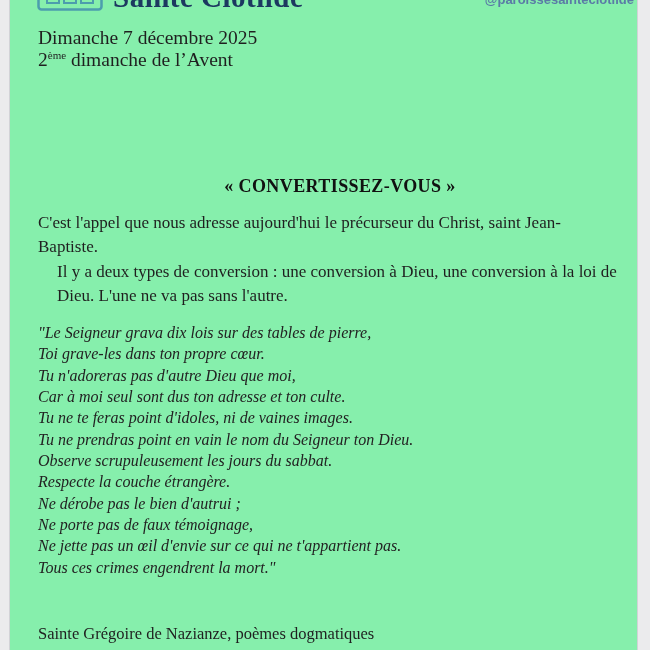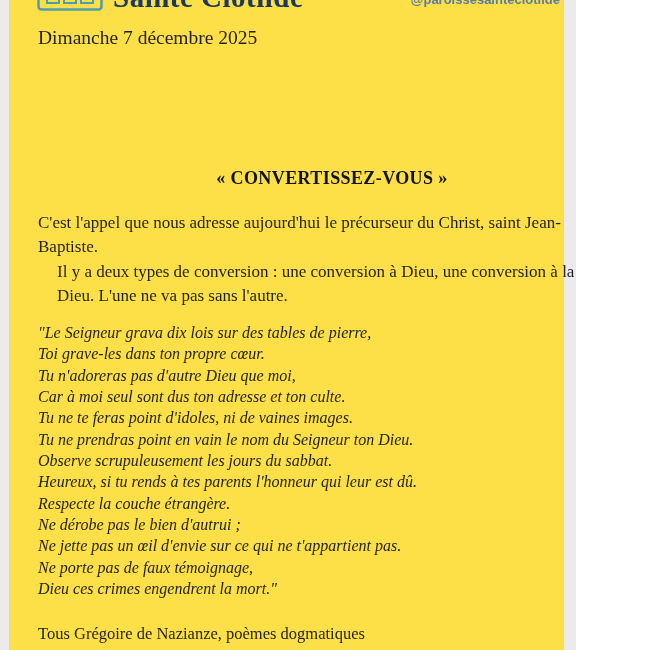--- a/index.html
+++ b/index.html
@@ -1,20 +1,20 @@
 <!DOCTYPE html>
 <html lang="fr"><head>
 <meta charset="utf-8">
 <style>
   html,body{margin:0;padding:0;background:#fff;}
   .canvas{
     position:relative;
-    width:576px;height:650px;
+    width:650px;height:650px;
     overflow:hidden;
-    background:#fde047;
+    background:#86efac;
     font-family:"Liberation Serif","DejaVu Serif",serif;
     color:#1f1f1f;
   }
   .gutter{
     position:absolute;top:0;height:650px;
     background:#ebebed;
   }
   .gutter.left{left:0;width:9px;border-right:1px solid #d2d2d7;}
   .gutter.right{right:0;width:12px;border-left:1px solid #d2d2d7;}
 
@@ -35,21 +35,21 @@
   }
 
   .date-block{
     position:absolute;left:38px;top:27px;
     font-size:19.5px;line-height:22px;
   }
   .date-block sup{font-size:11px;line-height:0;vertical-align:super;}
 
   .title{
     position:absolute;left:38px;top:160px;width:572px;
-    margin:8px;text-align:center;
+    margin:16px;text-align:center;
     font-size:18px;font-weight:bold;letter-spacing:.4px;
     color:#111;
   }
 
   .para{
     position:absolute;left:38px;width:578px;margin:0;
     font-size:17px;line-height:24px;
   }
   .para.p1{top:211px;}
   .para.p2{top:260px;margin-left:19px;}
@@ -77,37 +77,37 @@
     <rect x="1.5" y="1.5" width="63" height="25" rx="3" stroke="#4c9dad" stroke-width="2.5"></rect>
     <rect x="10" y="8" width="12" height="12" stroke="#4c9dad" stroke-width="2"></rect>
     <rect x="27" y="8" width="12" height="12" stroke="#4c9dad" stroke-width="2"></rect>
     <rect x="44" y="8" width="12" height="12" stroke="#4c9dad" stroke-width="2"></rect>
   </svg>
   <div class="brand-name">Sainte Clotilde</div>
   <div class="handle">@paroissesainteclotilde</div>
 
   <div class="date-block">
     <div>Dimanche 7 décembre 2025</div>
+    <div><span>2</span><sup>ème</sup><span> dimanche de l’Avent</span></div>
   </div>
 
   <h1 class="title">« CONVERTISSEZ-VOUS »</h1>
 
   <p class="para p1">C'est l'appel que nous adresse aujourd'hui le précurseur du Christ, saint Jean-Baptiste.</p>
   <p class="para p2">Il y a deux types de conversion : une conversion à Dieu, une conversion à la loi de Dieu. L'une ne va pas sans l'autre.</p>
 
   <div class="poem">
       <div class="poem-line">"Le Seigneur grava dix lois sur des tables de pierre,</div>
       <div class="poem-line">Toi grave-les dans ton propre cœur.</div>
       <div class="poem-line">Tu n'adoreras pas d'autre Dieu que moi,</div>
       <div class="poem-line">Car à moi seul sont dus ton adresse et ton culte.</div>
       <div class="poem-line">Tu ne te feras point d'idoles, ni de vaines images.</div>
       <div class="poem-line">Tu ne prendras point en vain le nom du Seigneur ton Dieu.</div>
       <div class="poem-line">Observe scrupuleusement les jours du sabbat.</div>
-      <div class="poem-line">Heureux, si tu rends à tes parents l'honneur qui leur est dû.</div>
       <div class="poem-line">Respecte la couche étrangère.</div>
       <div class="poem-line">Ne dérobe pas le bien d'autrui ;</div>
+      <div class="poem-line">Ne porte pas de faux témoignage,</div>
       <div class="poem-line">Ne jette pas un œil d'envie sur ce qui ne t'appartient pas.</div>
-      <div class="poem-line">Ne porte pas de faux témoignage,</div>
-      <div class="poem-line">Dieu ces crimes engendrent la mort."</div>
+      <div class="poem-line">Tous ces crimes engendrent la mort."</div>
     </div>
 
-  <p class="attribution">Tous Grégoire de Nazianze, poèmes dogmatiques</p>
+  <p class="attribution">Sainte Grégoire de Nazianze, poèmes dogmatiques</p>
 </div>
 
 </body></html>

